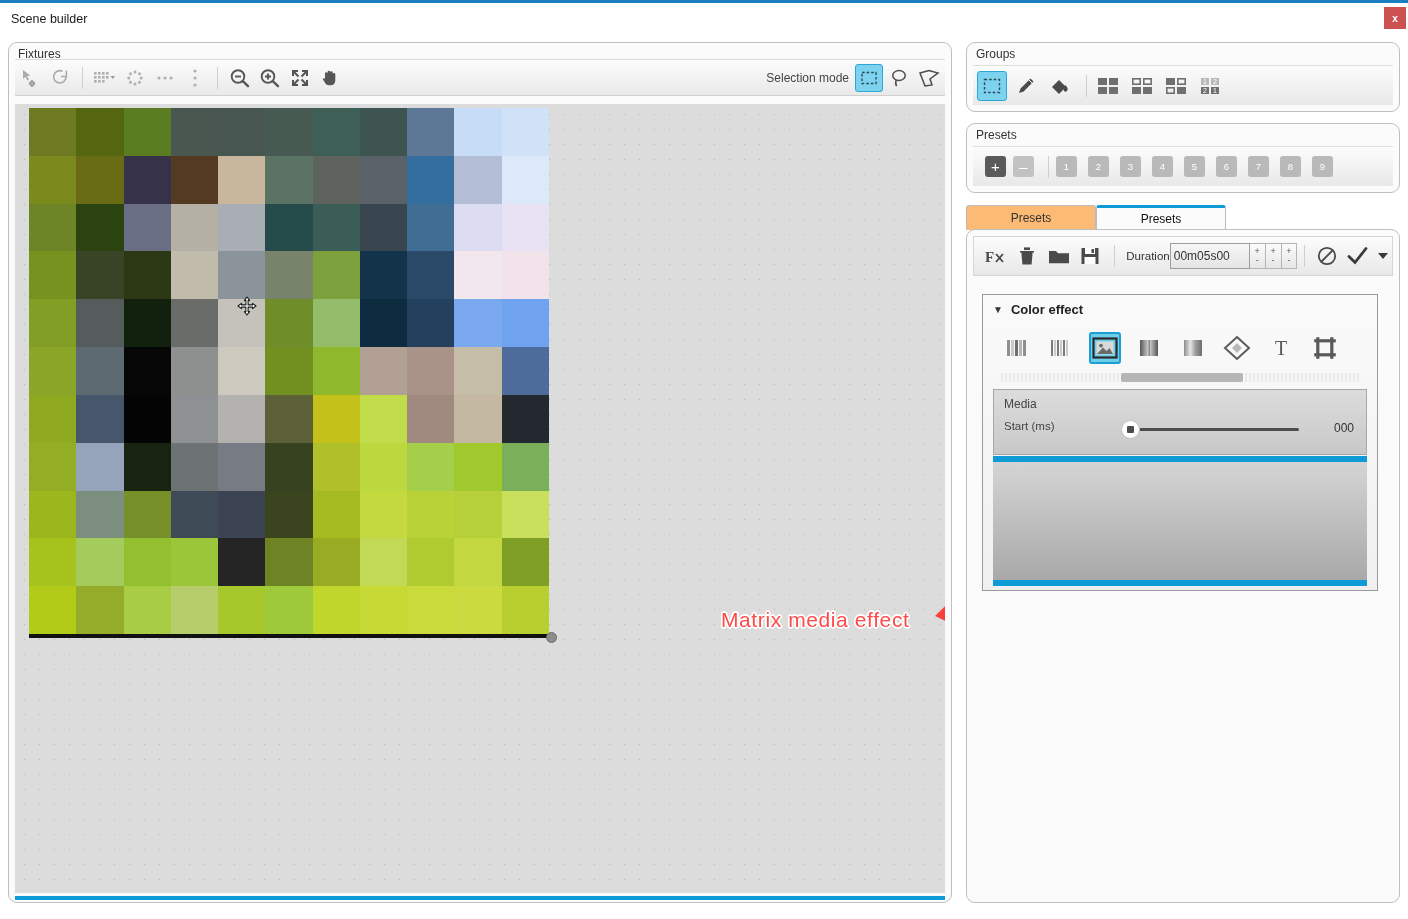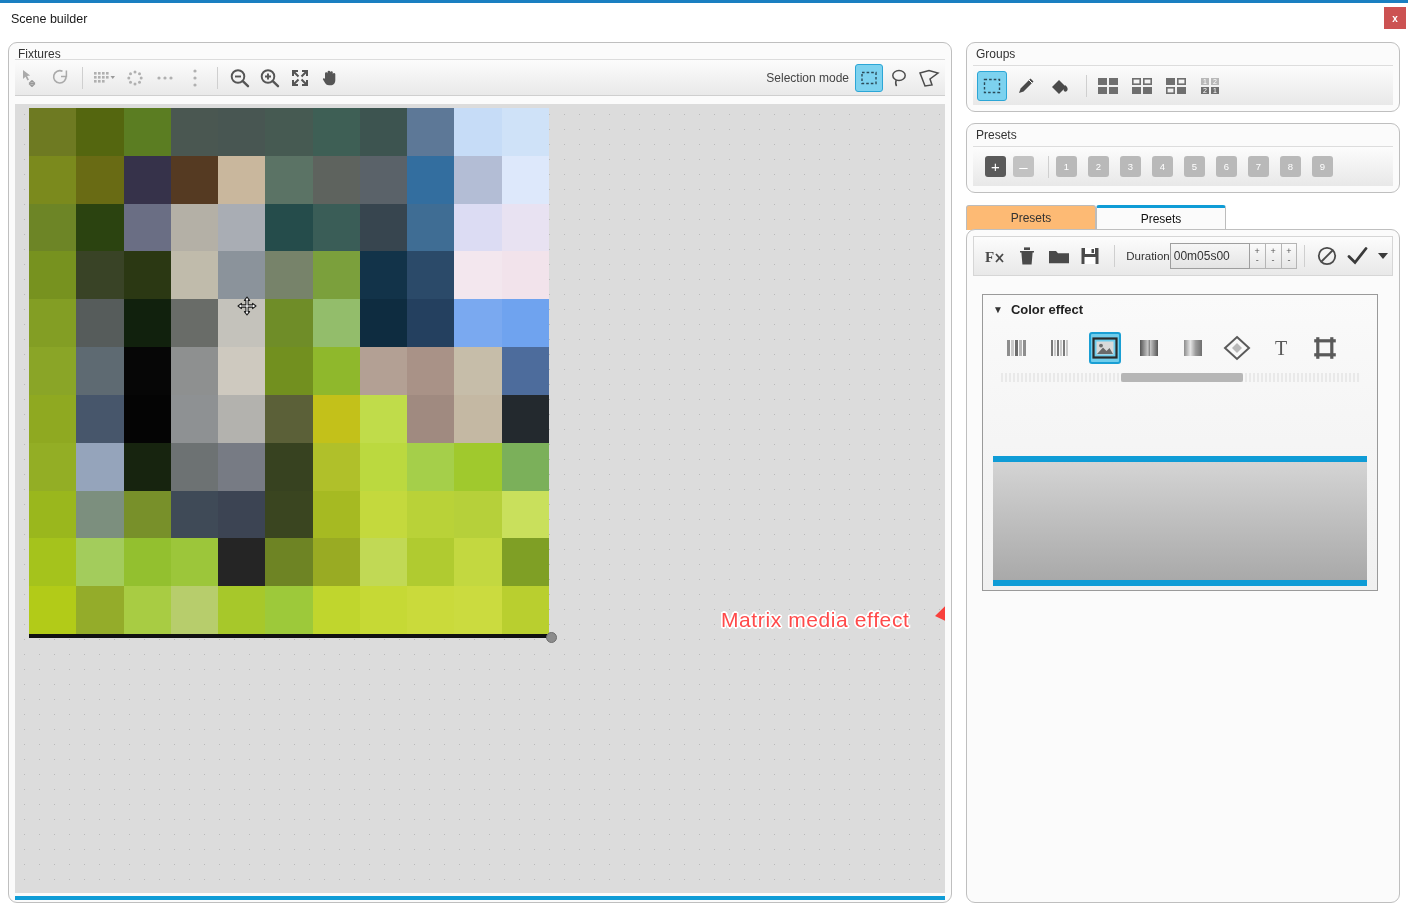--- a/index.html
+++ b/index.html
@@ -701,18 +701,25 @@
               <rect x="3" y="19" width="20" height="1.6"></rect>
             </g>
           </svg>
       </div>
     </div>
 
     <div id="ce-scroll">
       <div id="ce-scroll-thumb"></div>
     </div>
 
+    <div id="ce-props">
+      <div id="media-label">Media</div>
+      <div id="start-label">Start (ms)</div>
+      <div id="slider-track"></div>
+      <div id="slider-knob"></div>
+      <div id="start-value">000</div>
+    </div>
 
     <div id="ce-accent-top"></div>
     <div id="ce-body"></div>
     <div id="ce-accent-bottom"></div>
   </div>
 </div>
 
 </body></html>

